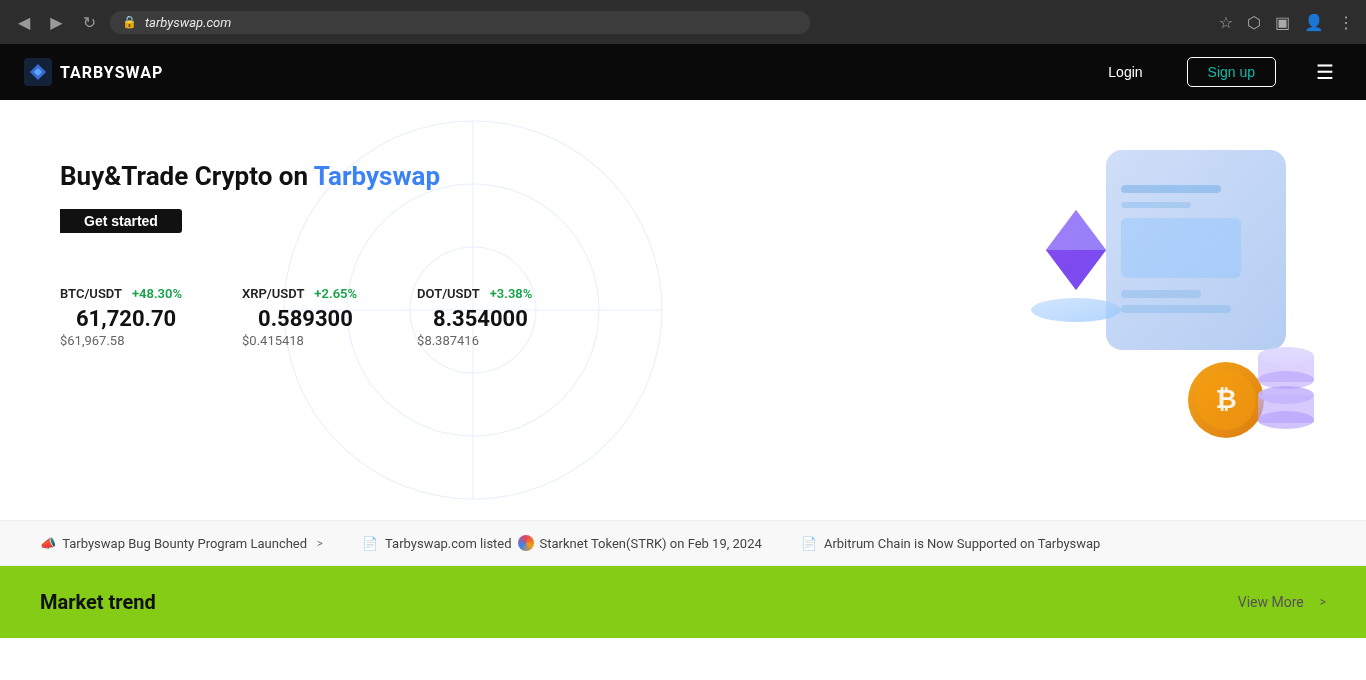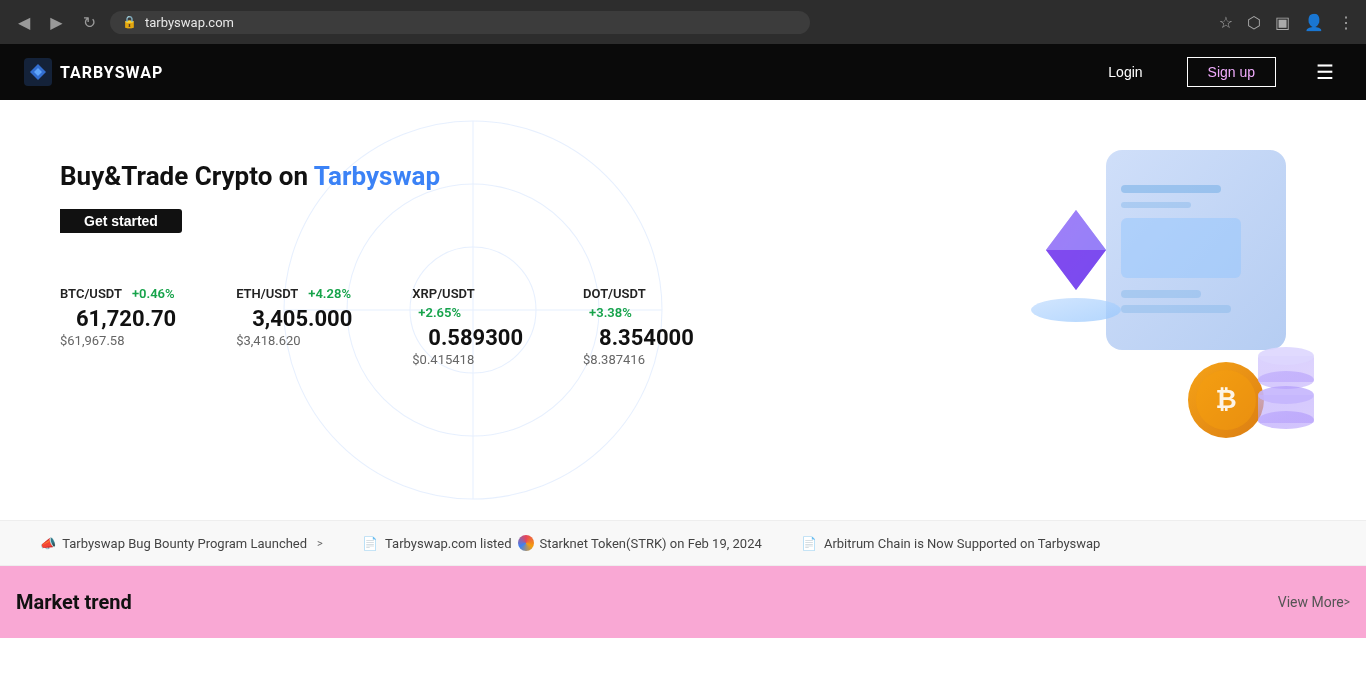--- a/index.html
+++ b/index.html
@@ -26,21 +26,21 @@
       flex: 1;
       max-width: 700px;
       background: #3c3c3c;
       border-radius: 20px;
       display: flex;
       align-items: center;
       padding: 4px 12px;
       gap: 8px;
     }
     .address-icon { color: #aaa; font-size: 12px; }
-    .address-text { color: #e8e8e8; font-size: 13px; flex: 1; }
+    .address-text { color: #e8e8e8; font-size: 13px; flex: 1; font-style: italic; }
     .browser-actions {
       display: flex;
       align-items: center;
       gap: 14px;
       margin-left: auto;
     }
     .browser-action-btn {
       background: none;
       border: none;
       color: #aaa;
@@ -84,25 +84,25 @@
       background: none;
       border: none;
       color: #fff;
       font-size: 14px;
       cursor: pointer;
       padding: 6px 12px;
     }
     .signup-btn {
       background: none;
       border: 1.5px solid #fff;
-      color: #f0abfc;
+      color: #14b8a6;
       font-size: 14px;
       cursor: pointer;
       padding: 6px 20px;
-      border-radius: 0;
+      border-radius: 5px;
     }
     .hamburger-btn {
       background: none;
       border: none;
       color: #fff;
       font-size: 20px;
       cursor: pointer;
       padding: 4px 8px;
       line-height: 1;
     }
@@ -234,41 +234,41 @@
       display: flex;
       align-items: center;
       gap: 6px;
       white-space: nowrap;
     }
     .news-icon { font-size: 13px; color: #666; }
     .news-arrow { color: #666; font-size: 11px; margin-left: 4px; }
 
     
     .market-section {
-      padding: 24px 16px;
-      background: #f9a8d4;
+      padding: 24px 40px;
+      background: #84cc16;
       border-top: 1px solid #eee;
     }
     .market-header {
       display: flex;
       justify-content: space-between;
       align-items: center;
     }
     .market-title {
       font-size: 20px;
       font-weight: 700;
       color: #111;
     }
     .view-more {
       font-size: 14px;
       color: #555;
       cursor: pointer;
       display: flex;
       align-items: center;
-      gap: 0;
+      gap: 16px;
     }
     .view-more-arrow { font-size: 12px; }
 
     
     .starknet-icon {
       display: inline-block;
       width: 16px;
       height: 16px;
       background: conic-gradient(#e8445a, #f59e0b, #3b82f6, #e8445a);
       border-radius: 50%;
@@ -326,32 +326,24 @@
       <span>Buy&amp;Trade Crypto on </span><span class="hero-title-accent">Tarbyswap</span>
     </h1>
     <div class="hero-form">
       <button class="get-started-btn">Get started</button>
     </div>
 
     <div class="ticker-row">
       <div class="ticker-item">
         <div>
           <span class="ticker-pair">BTC/USDT</span>
-          <span class="ticker-change-positive">+0.46%</span>
+          <span class="ticker-change-positive">+48.30%</span>
         </div>
         <div class="ticker-price">61,720.70</div>
         <div class="ticker-usd">$61,967.58</div>
-      </div>
-      <div class="ticker-item">
-        <div>
-          <span class="ticker-pair">ETH/USDT</span>
-          <span class="ticker-change-positive">+4.28%</span>
-        </div>
-        <div class="ticker-price">3,405.000</div>
-        <div class="ticker-usd">$3,418.620</div>
       </div>
       <div class="ticker-item">
         <div>
           <span class="ticker-pair">XRP/USDT</span>
           <span class="ticker-change-positive">+2.65%</span>
         </div>
         <div class="ticker-price">0.589300</div>
         <div class="ticker-usd">$0.415418</div>
       </div>
       <div class="ticker-item">

